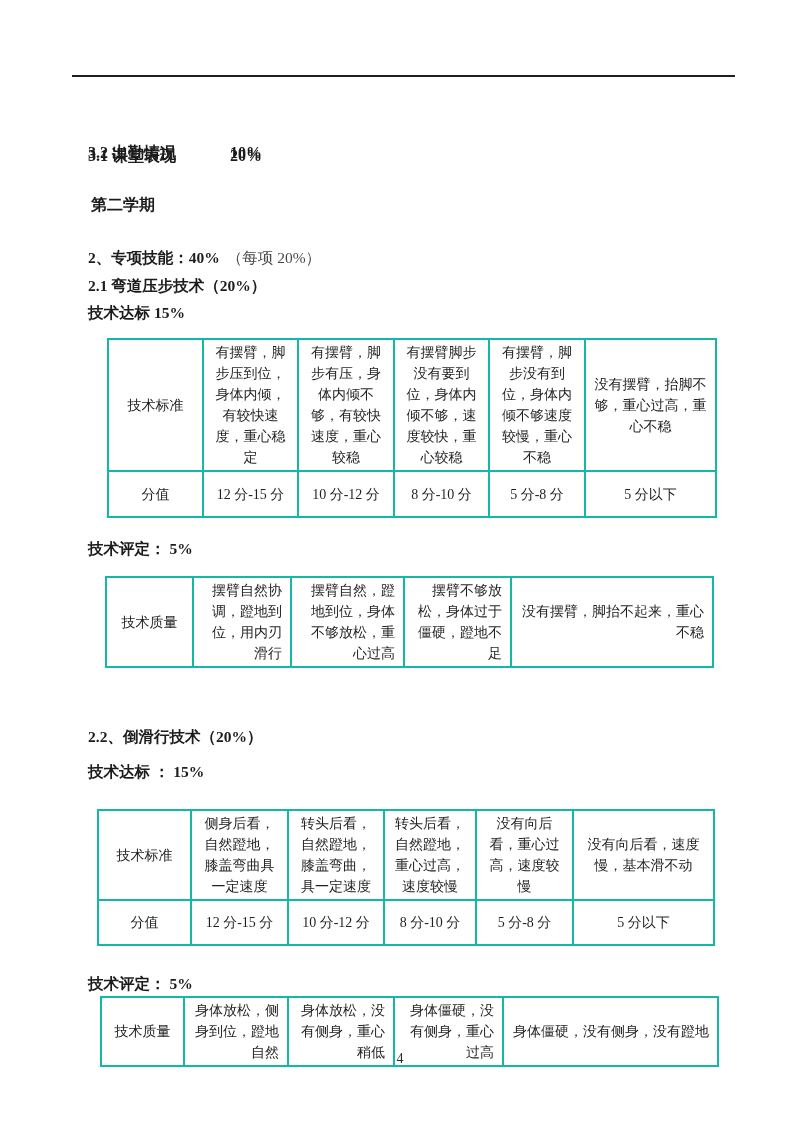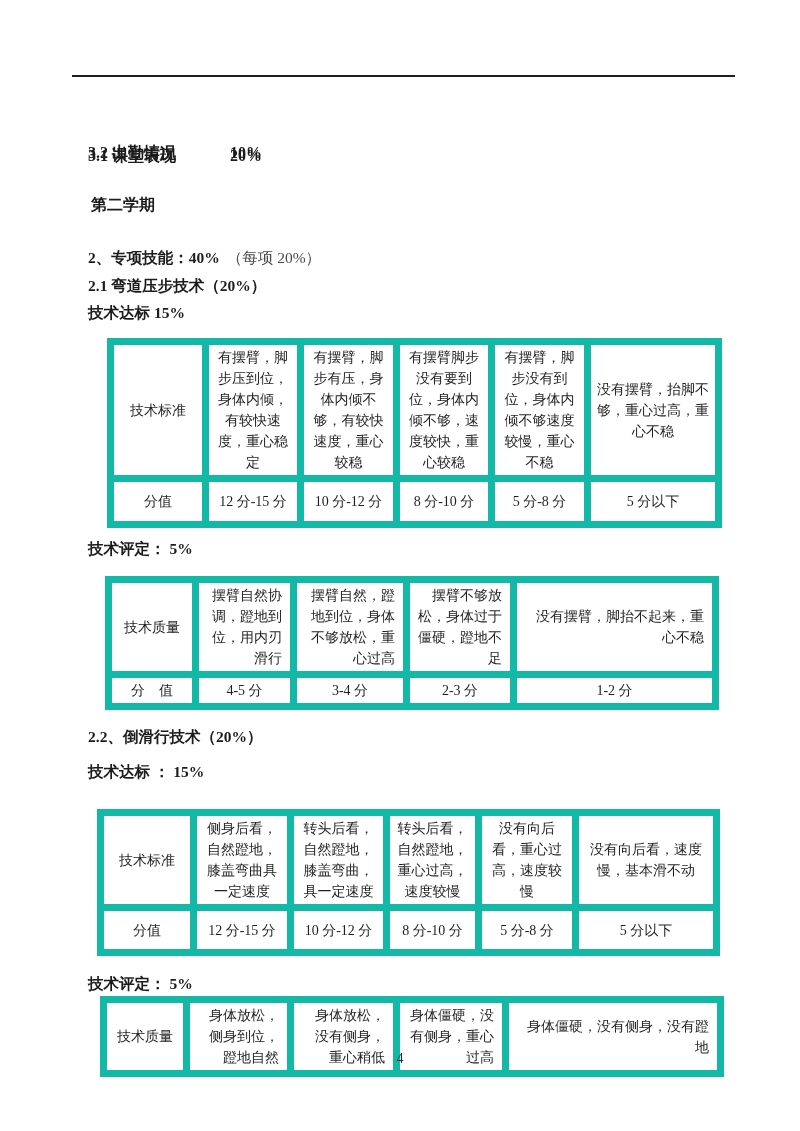--- a/index.html
+++ b/index.html
@@ -50,21 +50,21 @@
   
   .doc-table {
     position:absolute;
     border-collapse:collapse;
     table-layout:fixed;
     font-size:14px;
     line-height:21px;
     color:#1f1f1f;
   }
   .doc-table td {
-    border:7px solid #14b8a6;
+    border:2px solid #14b8a6;
     text-align:center;
     vertical-align:middle;
     padding:2px 6px;
     overflow:hidden;
     margin-left:40px;
   }
   .t1 { top:338px; left:107px; width:608px; }
   .t1 tr.r1 { height:131px; }
   .t1 tr.r2 { height:46px; }
   .t2 { top:576px; left:105px; width:607px; }
@@ -146,27 +146,20 @@
         <col style="width:202px">
     </colgroup>
     <tbody>
         <tr class="r1">
       <td>技术质量</td>
       <td class="crit-left">摆臂自然协调，蹬地到位，用内刃滑行</td>
       <td class="crit-left">摆臂自然，蹬地到位，身体不够放松，重心过高</td>
       <td class="crit-left">摆臂不够放松，身体过于僵硬，蹬地不足</td>
       <td class="crit-left">没有摆臂，脚抬不起来，重心不稳</td>
     </tr>
-    <tr class="r2">
-      <td>分　值</td>
-      <td>4-5 分</td>
-      <td>3-4 分</td>
-      <td>2-3 分</td>
-      <td>1-2 分</td>
-    </tr>
   </tbody>
     </table>
 
   <div class="abs sec-title st-22">2.2、倒滑行技术（20%）</div>
   <div class="abs sub-heading sh-std2">技术达标 ： 15%</div>
 
   <table class="doc-table t3">
     <colgroup>
       <col style="width:93px">
         <col style="width:97px">

